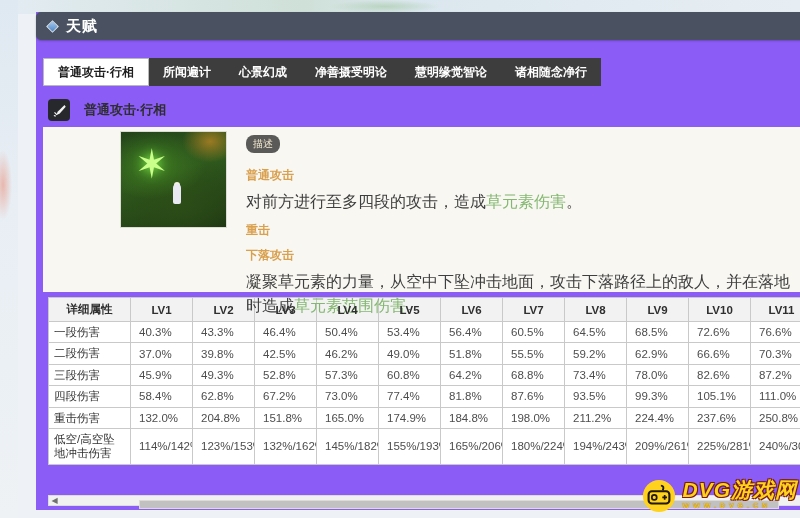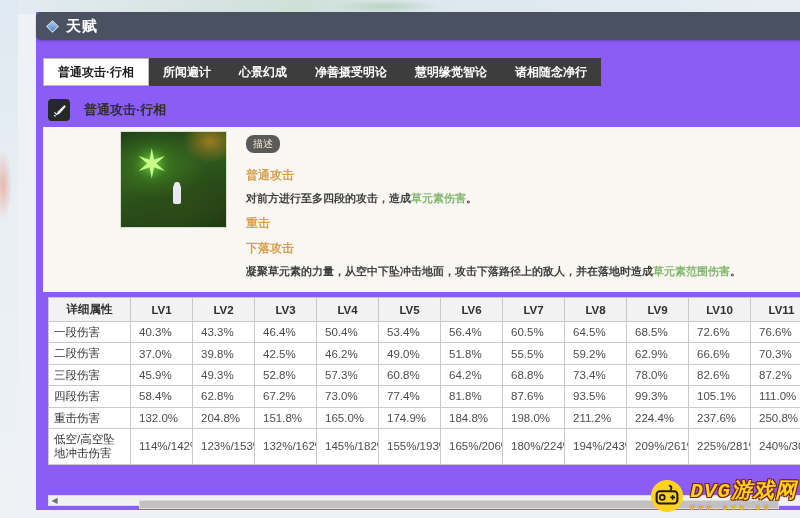--- a/index.html
+++ b/index.html
@@ -50,21 +50,21 @@
   .dendro-star { position:absolute; left:14px; top:12px; font-size:40px; color:#c9ff8a;
     text-shadow:0 0 8px #79d84a,0 0 16px #4fae2a; line-height:1; }
   .figure { position:absolute; left:52px; top:52px; width:8px; height:20px;
     background:#e9e9f4; border-radius:4px 4px 2px 2px;
     box-shadow:0 -3px 0 -1px #f4f0e2; }
   .desc-content { padding:8px 14px 0 19px; font-size:12px; color:#3f3f3f; }
   .desc-badge { display:inline-block; background:#5a5a58; color:#efe7cf; font-size:10px;
     padding:2px 7px; border-radius:8px; margin-bottom:6px; }
   .desc-block { margin-bottom:4px; }
   .desc-heading { font-size:12px; font-weight:bold; margin:8px 0 6px; }
-  .desc-text { font-size:11px; line-height:1.5; color:#3f3f3f;font-weight:bold; }
+  .desc-text { font-size:16px; line-height:1.5; color:#3f3f3f; }
   .desc-link { cursor:pointer; }
   
   .stat-table { margin:5px 0 0 12px; border-collapse:collapse; table-layout:fixed;
     width:764px; background:#fff; }
   .stat-table th, .stat-table td { border:1px solid #c9c9c9; font-size:11.5px;
     padding:3px 8px; text-align:left; white-space:nowrap; overflow:hidden; }
   .stat-table th { background:#f2f2f2; color:#2f2f2f; font-weight:bold;
     text-align:center; height:24px; }
   .stat-table td { color:#4d4d4d; height:21px; }
   .stat-table td.rowlabel { color:#333; white-space:normal; line-height:1.25;
@@ -74,21 +74,21 @@
   
   .hscroll { position:absolute; left:12px; top:483px; width:765px; height:11px;
     background:#f1f1f1; border:1px solid #dcdcdc; display:flex; align-items:center; }
   .hscroll .arrow { width:11px; font-size:8px; color:#707070; text-align:center;
     line-height:9px; cursor:pointer; flex:0 0 auto; }
   .hscroll .track { position:relative; flex:1; height:9px; }
   .hscroll .thumb { position:absolute; left:2px; top:0; width:640px; height:9px;
     background:#c1c1c1; cursor:pointer; }
   
   .watermark { position:absolute; right:3px; bottom:5px; display:flex;
-    align-items:center; z-index:5;font-family:Liberation Mono, monospace; }
+    align-items:flex-start; z-index:5; }
   .wm-icon { width:34px; height:34px; flex:0 0 auto; margin-right:6px; }
   .wm-text { display:flex; flex-direction:column; align-items:flex-start; }
   .wm-title { font-size:21px; font-weight:bold; font-style:italic; color:#ffd21e;
     letter-spacing:1px; line-height:1;
     text-shadow:1px 1px 0 #7a1e12,-1px -1px 0 #7a1e12,1px -1px 0 #7a1e12,-1px 1px 0 #7a1e12; }
   .wm-sub { font-size:7px; font-weight:bold; color:#f5c91d; letter-spacing:4px;
     margin-top:2px; text-shadow:0 0 1px #9a5b10; }
 </style>
 </head>
 <body>

